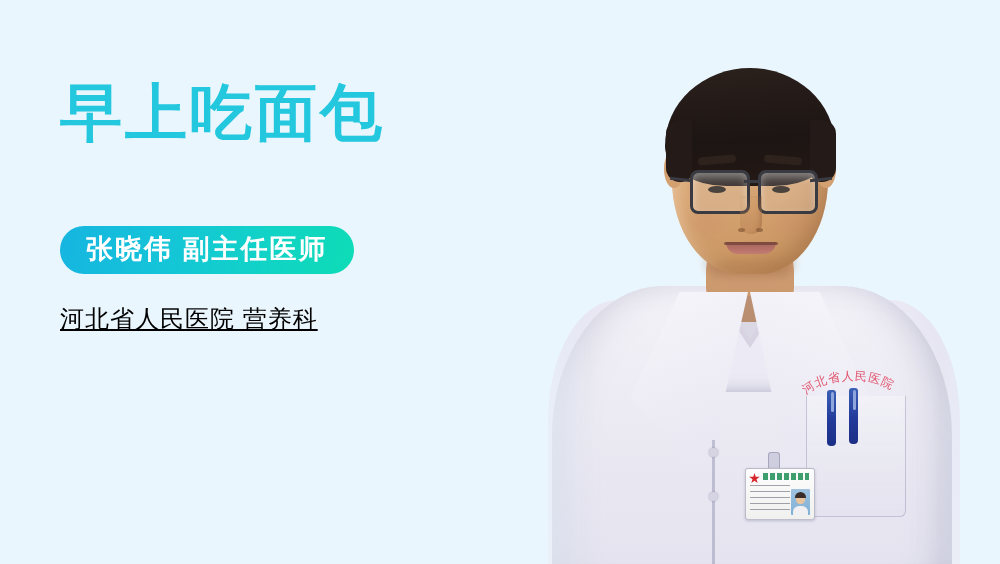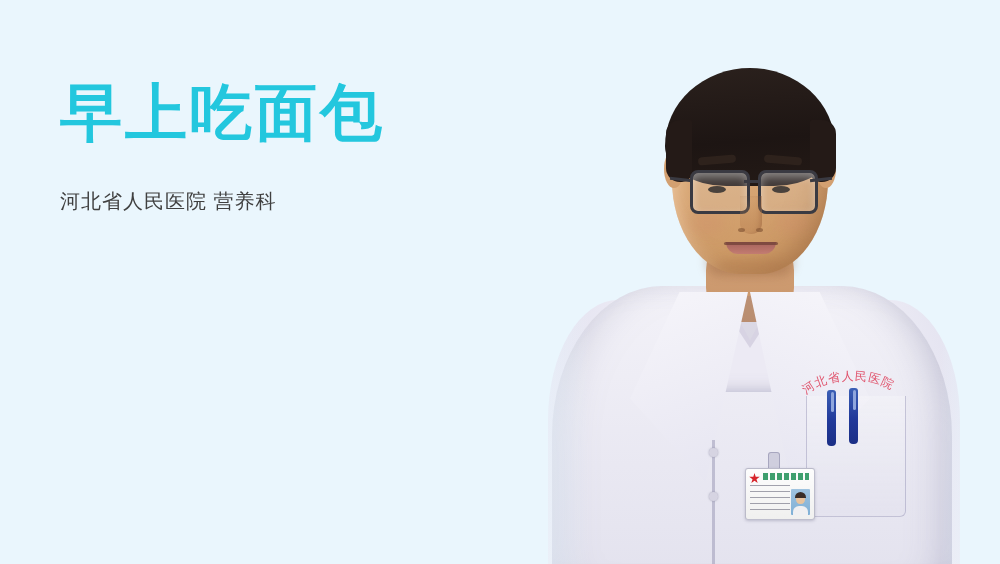--- a/index.html
+++ b/index.html
@@ -42,25 +42,26 @@
     background: linear-gradient(100deg, #16b5e0 0%, #14c4d8 35%, #11d3c6 70%, #0ddcb6 100%);
     color: #ffffff;
     font-size: 27px;
     line-height: 30px;
     font-weight: 700;
     letter-spacing: 2px;
     white-space: nowrap;
   }
   #affiliation {
     margin-top: 30px;
-    font-size: 20px;
+    font-size: 24px;
     line-height: 30px;
-    color: #404040;
+    color: #000000;
     letter-spacing: 1px;
     white-space: nowrap;
+    text-decoration: underline;
   }
 
   
   #portrait {
     position: absolute;
     left: 500px;
     top: 0;
     width: 500px;
     height: 564px;
     z-index: 2;
@@ -469,17 +470,18 @@
     <div class="shape" id="lip-line"></div>
     <div class="shape" id="chin-shade"></div>
 
     <div class="shape" id="photo-fade-left"></div>
     <div class="shape" id="photo-fade-right"></div>
   </div>
 
   <div id="text-col">
     <div class="title-line" id="title-line-1">早上吃面包</div>
 
+    <div id="credential-badge">张晓伟  副主任医师</div>
 
     <div id="affiliation">河北省人民医院 营养科</div>
   </div>
 
 </div>
 
 </body></html>

